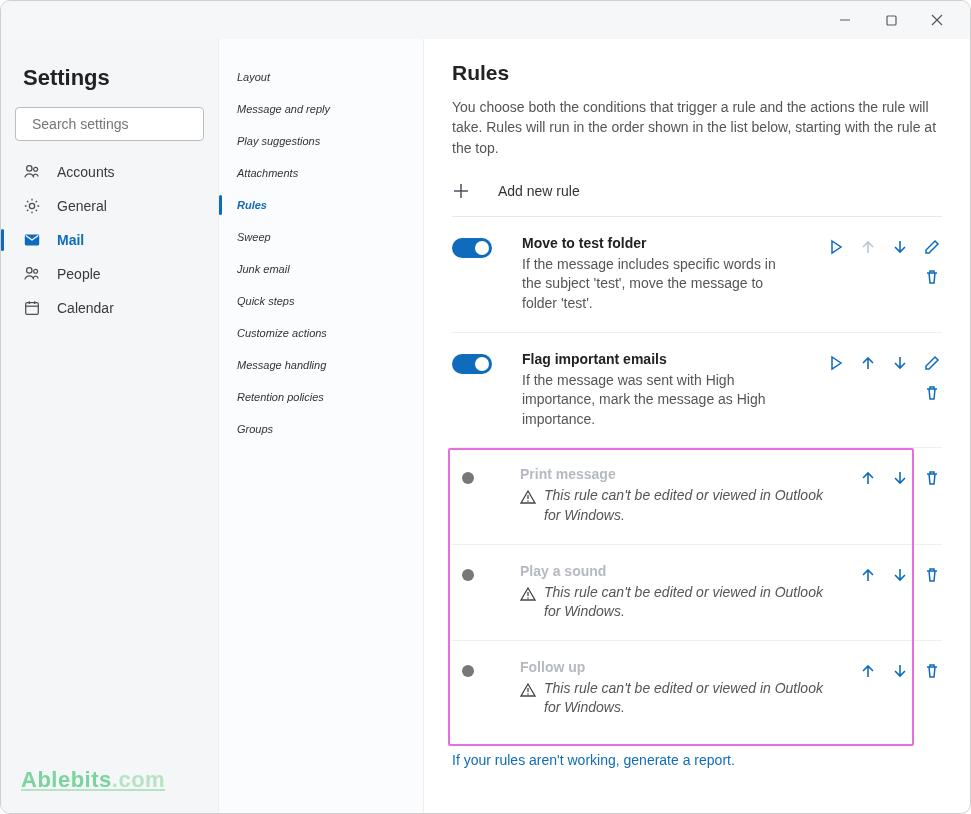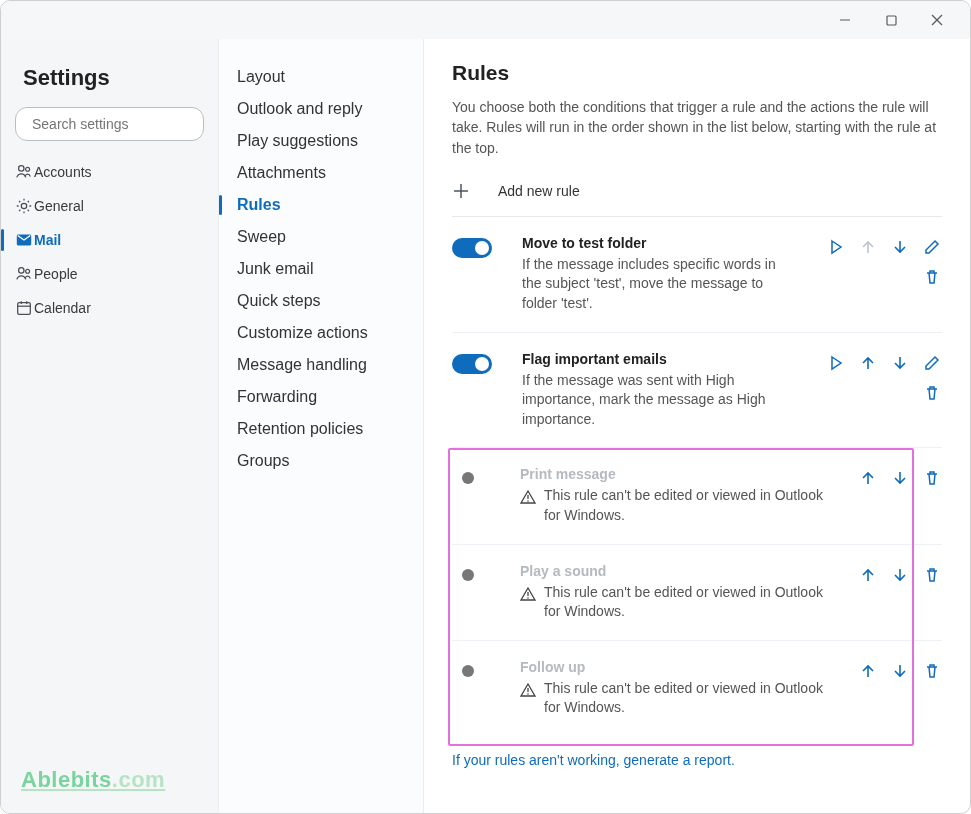--- a/index.html
+++ b/index.html
@@ -45,35 +45,35 @@
   }
   .settings-title {
     font-size:22px; font-weight:700;
     padding:8px 22px 16px 22px;
     color:#222;
   }
   .search-wrap {
     margin:0 14px 14px 14px;
     height:34px;
     border:1px solid #b9bec5;
-    border-radius:12px;
+    border-radius:4px;
     background:#fff;
     display:flex; align-items:center;
     padding:0 8px;
   }
   .search-wrap svg { margin-right:6px; color:#6b6f75; }
   .search-wrap input {
     border:none; outline:none; flex:1;
     font-size:14px; color:#444; background:transparent;
   }
   .nav-item {
     display:flex; align-items:center;
     height:34px;
-    padding-left:14px;
-    gap:1px;
+    padding-left:22px;
+    gap:16px;
     color:#3a3a3a;
     cursor:pointer;
   }
   .nav-item svg, .nav-item .nav-icon { width:18px; height:18px; color:#4b4f56; }
   .nav-item.active {
     font-weight:700;
     color:#0f6cbd;
   }
   .nav-item.active svg { color:#0f6cbd; }
   .nav-left-bar {
@@ -98,21 +98,22 @@
     background:#fbfcfd;
     border-right:1px solid #eceef1;
     padding-top:22px;
   }
   .sub-item {
     height:32px;
     display:flex; align-items:center;
     padding-left:18px;
     color:#333;
     cursor:pointer;
-    font-size:16px;
+    font-size:11px;
+    font-style:italic;
   }
   .sub-item.active {
     font-weight:700; color:#0f6cbd;
     position:relative;
   }
   .sub-item.active::before {
     content:"";
     position:absolute; left:0; top:6px; bottom:6px; width:3px;
     background:#0f6cbd; border-radius:2px;
   }
@@ -152,21 +153,21 @@
   }
   .dot {
     width:12px; height:12px; border-radius:50%;
     background:#777; margin-top:6px; flex-shrink:0;
     margin-left:10px; margin-right:16px;
   }
   .rule-body { flex:1; }
   .rule-name { font-weight:700; margin-bottom:4px; color:#222; }
   .rule-name.disabled { color:#b5b9c0; font-weight:600; }
   .rule-desc { color:#555; line-height:1.4; max-width:280px; }
-  .rule-desc-row { display:flex; gap:8px; }
+  .rule-desc-row { display:flex; gap:8px;font-style:italic; }
   .rule-desc-row svg { flex-shrink:0; margin-top:3px; color:#444; }
 
   .rule-actions {
     display:flex; flex-direction:column; align-items:flex-end;
     gap:10px;
     padding-top:2px;
   }
   .action-row { display:flex; gap:12px; }
   .act { width:20px; height:20px; color:#0f6cbd; cursor:pointer; display:flex; align-items:center; justify-content:center; }
   .act.muted { color:#bcc6d2; }
@@ -260,30 +261,29 @@
         <span>Calendar</span>
       </div>
 
       <div class="ablebits">
         <span class="dark">Ablebits</span><span>.com</span>
       </div>
     </div>
 
     <div class="col2">
       <div class="sub-item">Layout</div>
-      <div class="sub-item">Outlook and reply</div>
+      <div class="sub-item">Message and reply</div>
       <div class="sub-item">Play suggestions</div>
       <div class="sub-item">Attachments</div>
       <div class="sub-item active">Rules</div>
       <div class="sub-item">Sweep</div>
       <div class="sub-item">Junk email</div>
       <div class="sub-item">Quick steps</div>
       <div class="sub-item">Customize actions</div>
       <div class="sub-item">Message handling</div>
-      <div class="sub-item">Forwarding</div>
       <div class="sub-item">Retention policies</div>
       <div class="sub-item">Groups</div>
     </div>
 
     <div class="col3">
       <div class="rules-title">Rules</div>
       <div class="rules-desc">You choose both the conditions that trigger a rule and the actions the rule will take. Rules will run in the order shown in the list below, starting with the rule at the top.</div>
 
       <div class="add-row">
         <svg width="18" height="18" viewBox="0 0 18 18">

